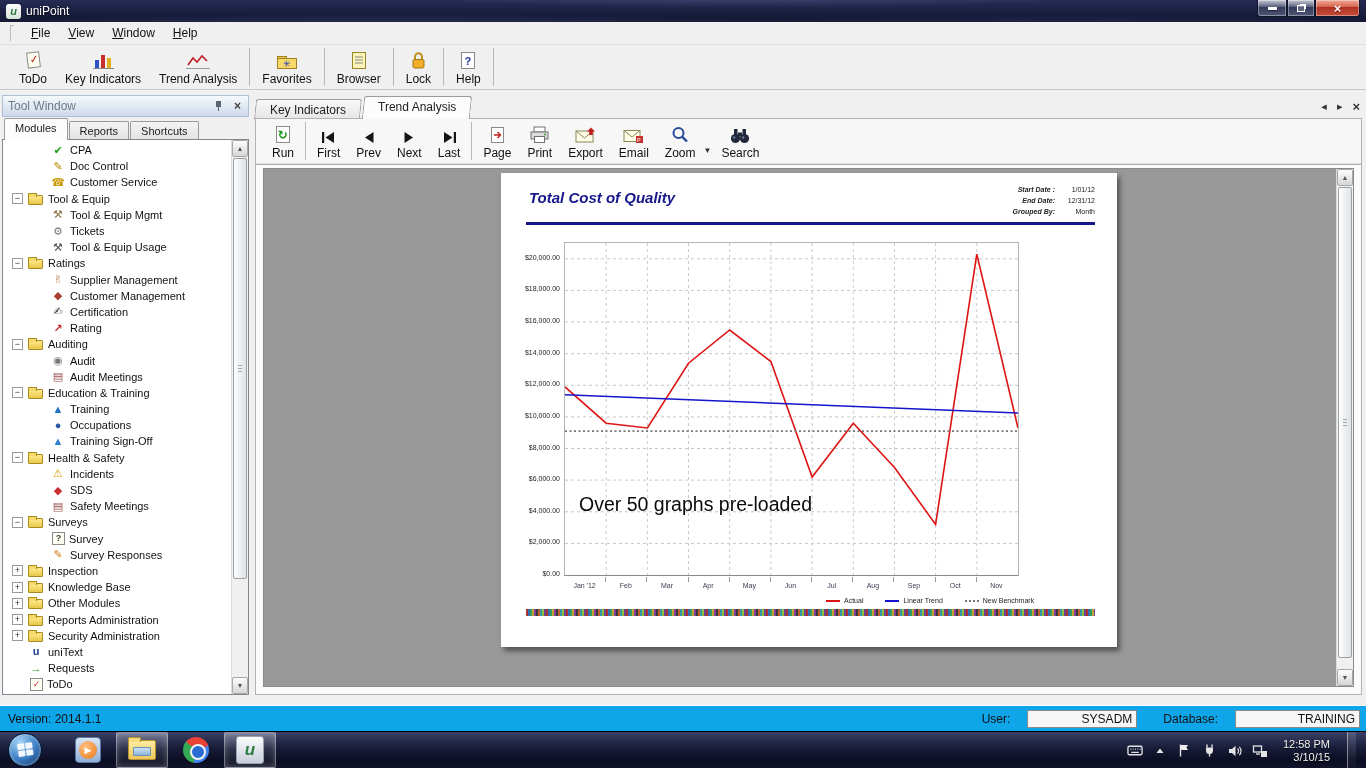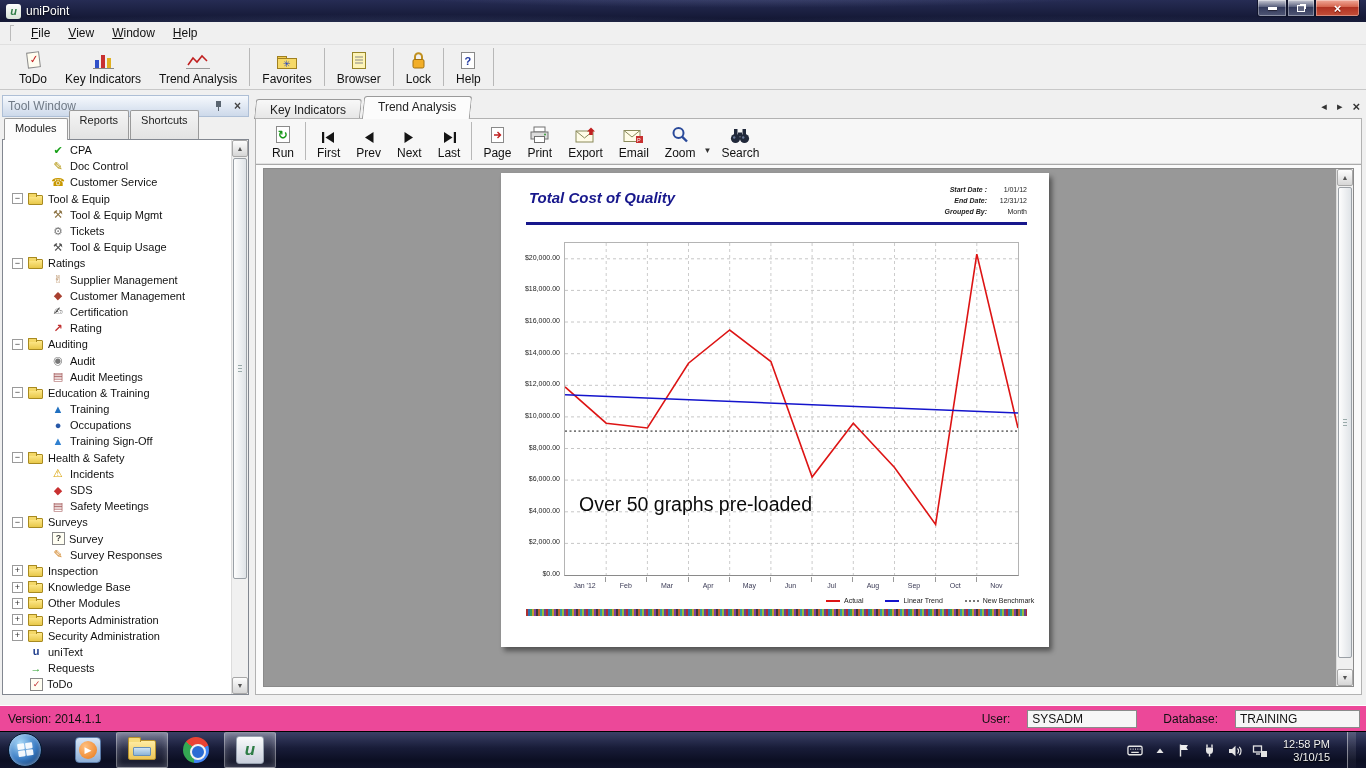--- a/index.html
+++ b/index.html
@@ -52,21 +52,21 @@
   .tool-window{width:247px;margin:5px 0 10px 2px;display:flex;flex-direction:column;}
   .tw-header{height:22px;background:linear-gradient(#f6f9fd,#cdd9ea);border:1px solid #aebfd6;
     display:flex;align-items:center;padding:0 5px;color:#707a86;font-size:12px;}
   .tw-header .sp{flex:1;}
   .pin{width:10px;height:12px;position:relative;margin-right:8px;}
   .pin::before{content:"";position:absolute;left:2px;top:1px;width:5px;height:6px;background:#5a6570;}
   .pin::after{content:"";position:absolute;left:4px;top:7px;width:1px;height:4px;background:#5a6570;}
   .tw-x{color:#444;font-size:12px;font-weight:bold;padding:0 2px;}
   .tw-tabs{display:flex;align-items:flex-end;height:22px;background:#f0f0f0;padding-left:2px;}
   .twtab{font-size:11px;padding:3px 10px;border:1px solid #9a9a9a;border-bottom:none;
-    border-radius:2px 2px 0 0;background:linear-gradient(#f4f4f4,#e2e2e2);margin-right:1px;color:#222;position:relative;top:1px;height:30px;}
+    border-radius:2px 2px 0 0;background:linear-gradient(#f4f4f4,#e2e2e2);margin-right:1px;color:#222;position:relative;top:1px;height:19px;}
   .twtab.active{background:#fcfcfc;height:22px;z-index:2;}
   .tw-tree{flex:1;border:1px solid #828790;background:#fff;position:relative;overflow:hidden;}
   .tree-rows{position:absolute;left:1px;top:2px;right:18px;}
   .trow{height:16.2px;display:flex;align-items:center;font-size:11px;color:#111;white-space:nowrap;}
   .trow .exp{width:11px;height:11px;border:1px solid #9a9a9a;background:#fff;font-size:9px;line-height:9px;
     text-align:center;color:#333;margin:0 5px 0 0;flex:none;}
   .trow .expspace{width:16px;flex:none;}
   .ti{width:16px;height:13px;flex:none;margin-right:4px;text-align:center;font-size:11px;line-height:13px;}
   .ti.boxed{border:1px solid #888;background:#fffef2;font-size:9px;line-height:11px;width:13px;margin-left:2px;font-weight:bold;}
   .folder-ic{width:15px;height:10px;background:linear-gradient(#ffe98c,#e8c84a);border:1px solid #a88a20;
@@ -105,21 +105,21 @@
   .vtab.active{background:#fbfbfb;height:23px;z-index:2;}
   .preview-panel{flex:1;background:#fbfbfb;border-top:1px solid #aaa;padding:3px 7px 7px 7px;display:flex;flex-direction:column;}
   .report-tabs{height:21px;display:flex;align-items:flex-end;}
   .rtab{font-size:11px;padding:2px 10px;border:1px solid #9a9a9a;border-bottom:none;border-radius:2px 2px 0 0;
     background:#f4f4f4;height:20px;color:#222;box-shadow:inset 0 0 0 1px #fff;}
   .rtab.active{background:#fbfbfb;}
 
   .viewer{flex:1;border:1px solid #8a8a8a;background:#989898;position:relative;overflow:hidden;}
 
   
-  .page{position:absolute;left:237px;top:4px;width:548px;height:474px;background:#fff;
+  .page{position:absolute;left:237px;top:4px;width:616px;height:474px;background:#fff;
     box-shadow:3px 4px 5px rgba(0,0,0,.45);}
   .rp-title{position:absolute;left:28px;top:16px;font-size:15px;font-weight:bold;font-style:italic;color:#17178c;}
   .rp-rule{position:absolute;left:25px;right:22px;top:49px;height:3px;background:#17178c;}
   .rp-meta{position:absolute;right:22px;top:11px;}
   .meta-row{display:flex;justify-content:flex-end;gap:6px;font-size:7px;line-height:11px;}
   .meta-label{font-weight:bold;font-style:italic;color:#222;}
   .meta-value{width:34px;text-align:right;color:#222;}
 
   .plotbox{position:absolute;left:63px;top:69px;width:455px;height:334px;border:1px solid #b4b4b4;border-bottom-color:#8a8a8a;}
   .ylab{position:absolute;width:46px;text-align:right;font-size:7px;color:#222;left:13px;}
@@ -129,22 +129,22 @@
   .legend{position:absolute;top:424px;left:325px;display:flex;gap:22px;align-items:center;}
   .leg-item{display:flex;align-items:center;gap:4px;font-size:7px;color:#222;}
   .leg-swatch{width:14px;height:0;border-top:2px solid;}
   .leg-swatch.dotted{border-top:2px dotted;}
   .noise{position:absolute;left:25px;right:22px;top:436px;height:7px;
     background-image:
      repeating-linear-gradient(90deg,#b03030 0 2px,#3070b0 2px 4px,#2f9e60 4px 6px,#c0a030 6px 8px,#8040a0 8px 10px,#3a3a3a 10px 12px,#c06030 12px 14px,#3098a8 14px 16px,#90c040 16px 18px,#704090 18px 20px),
      repeating-linear-gradient(0deg,rgba(255,255,255,.45) 0 1px,transparent 1px 3px);}
 
   
-  .statusbar{height:26px;background:#ec4899;border-top:1px solid #fff;display:flex;align-items:center;
-    padding:0 6px 0 8px;font-size:12px;color:#111;}
+  .statusbar{height:26px;background:#0ea5e9;border-top:1px solid #fff;display:flex;align-items:center;
+    padding:0 6px 0 8px;font-size:12px;color:#111;text-align:right;}
   .statusbar .sp{flex:1;}
   .sfield{display:flex;align-items:center;gap:17px;margin-left:26px;}
   .sbox{width:110px;height:18px;border:1px solid #8a8a8a;background:#f6f6f6;font-size:12px;
     padding:1px 4px;color:#111;line-height:15px;}
   .sbox.db{width:125px;}
 
   
   .taskbar{height:37px;background:linear-gradient(#3a4066,#181c38 45%,#0b0e22 80%,#10132a);
     border-top:1px solid #000;display:flex;align-items:center;position:relative;}
   .orb{width:34px;height:34px;border-radius:50%;margin:0 20px 0 8px;position:relative;

